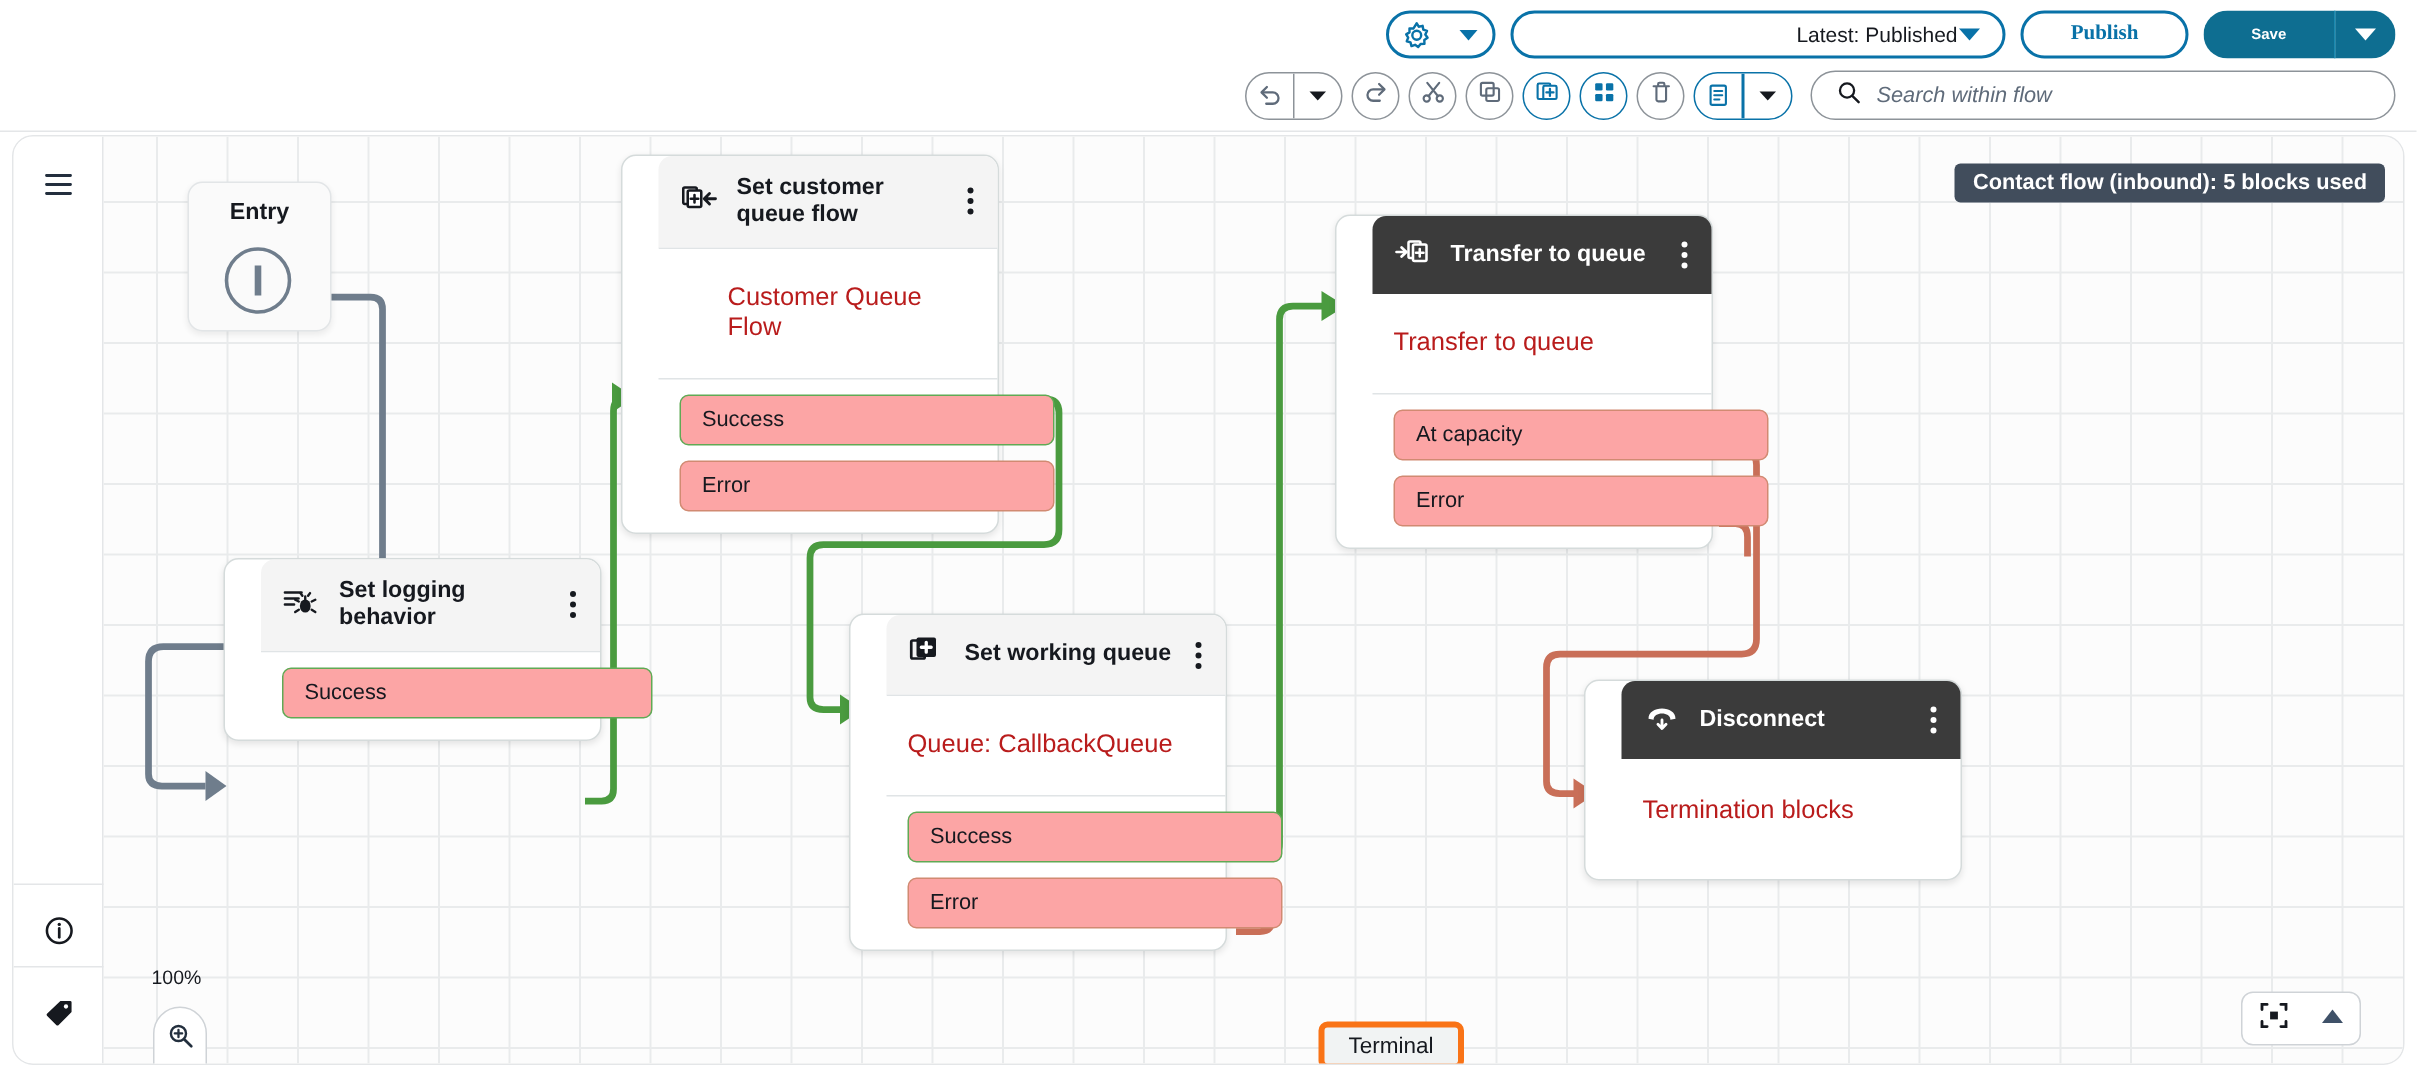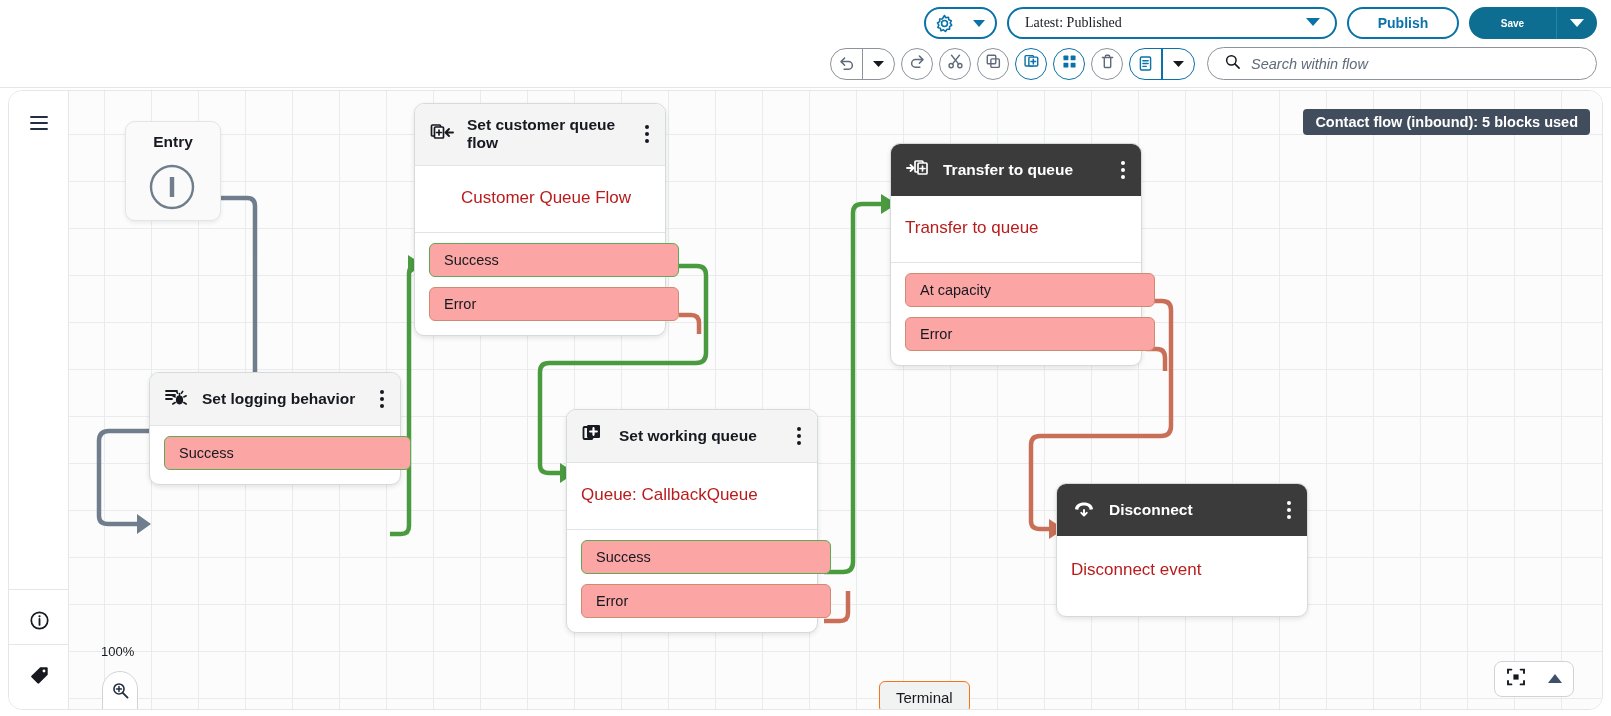--- a/index.html
+++ b/index.html
@@ -32,31 +32,31 @@
   .flow-title {
     font-size: 25px; font-weight: 700; letter-spacing: -0.2px;
     color: #16191f; white-space: nowrap;
   }
 
   
   .tr-row1 { position: absolute; right: 14px; top: 7px; display: flex; align-items: center; gap: 10px; }
   .btn-pill {
     height: 32px; border: 2px solid #0972a8; border-radius: 17px;
     background: #fff; color: #0972a8; font-weight: 700; font-size: 14px;
-    display: flex; align-items: center; justify-content: center; cursor: pointer;
+    display: flex; align-items: center; justify-content: center; cursor: pointer; font-family: Liberation Serif, serif;
   }
   .gearsplit {
     display: flex; align-items: center; height: 32px; border: 2px solid #0972a8;
     border-radius: 17px; background: #fff; cursor: pointer; overflow: hidden;
   }
   .gearsplit .seg { display:flex; align-items:center; justify-content:center; height:100%; padding: 0 9px; }
   .version-select {
     width: 330px; height: 32px; border: 2px solid #0972a8; border-radius: 17px;
-    background: #fff; display: flex; align-items: center; justify-content: space-between;
-    padding: 0 14px 0 16px; font-size: 14px; color: #16191f; cursor: pointer; font-family: Liberation Serif, serif;
+    background: #fff; display: flex; align-items: center; justify-content: flex-end;
+    padding: 0 14px 0 16px; font-size: 14px; color: #16191f; cursor: pointer;
   }
   .publish-btn { width: 112px; }
   .save-split { display: flex; height: 32px; border-radius: 17px; overflow: hidden; cursor: pointer; }
   .save-main {
     background: #0e6e91; color: #fff; font-weight: 700; font-size: 10px;
     width: 88px; display: flex; align-items: center; justify-content: center;
     border-right: 1px solid #1b8ab0;
   }
   .save-caret { background: #0e6e91; width: 40px; display: flex; align-items: center; justify-content: center; }
 
@@ -122,29 +122,30 @@
   .zoom-stack .zb { height: 36px; display: flex; align-items: center; justify-content: center; cursor: pointer; }
 
   
   .fit-ctrl {
     position: absolute; right: 28px; bottom: 12px; height: 36px; width: 80px;
     border: 1px solid #cfd3d7; border-radius: 8px; background: #fff;
     display: flex; align-items: center; justify-content: space-around; cursor: pointer;
   }
   .terminal-chip {
     position: absolute; left: 870px; bottom: -4px; height: 32px;
-    background: #f1f3f3; border: 1px solid #f97316; border-radius: 6px;
+    background: #f1f3f3; border: 4px solid #f97316; border-radius: 6px;
     display: flex; align-items: center; padding: 0 16px; font-size: 15px; color: #16191f;
   }
 
   
   .node { position: absolute; }
   .card {
     background: #fff; border: 1px solid #d5dbdb; border-radius: 10px;
     box-shadow: 0 2px 5px rgba(0,0,0,0.10);
+    padding-left: 24px;
   }
   .card-head {
     display: flex; align-items: center; gap: 12px;
     padding: 12px 12px 12px 14px; min-height: 52px;
     border-top-left-radius: 9px; border-top-right-radius: 9px;
     background: #f4f4f4; border-bottom: 1px solid #e0e4e6;
   }
   .card-head.dark { background: #3b3b3b; border-bottom: none; }
   .card-head .ttl { font-size: 15.5px; font-weight: 700; color: #16191f; line-height: 1.18; flex: 1; }
   .card-head.dark .ttl { color: #ffffff; }
@@ -475,37 +476,37 @@
           </span>
       </div>
       <div class="card-body" style="padding:22px 14px 24px 14px">Transfer to queue</div>
       <div class="branches">
         <div class="branch err" style="width:250px">At capacity</div>
         <div class="branch err" style="width:250px">Error</div>
       </div>
     </div>
   </div>
 
-  <div class="node" style="left:1047px; top:392px; width:252px;">
+  <div class="node" style="left:1047px; top:362px; width:252px;">
     <div class="card">
       <div class="card-head dark">
         <span>
           <svg width="26" height="22" viewBox="0 0 26 22">
             <path d="M4 12.2 C4 7.8 8.2 5.4 13 5.4 C17.8 5.4 22 7.8 22 12.2 L18.6 12.8 C18.6 10 16 8.6 13 8.6 C10 8.6 7.4 10 7.4 12.8 Z" fill="#ffffff"></path>
             <path d="M13 13 V18.4 M10.3 15.8 L13 18.6 L15.7 15.8" fill="none" stroke="#ffffff" stroke-width="1.9" stroke-linecap="round" stroke-linejoin="round"></path>
           </svg>
         </span>
         <span class="ttl">Disconnect</span>
         <span class="kebab">
             <i></i>
             <i></i>
             <i></i>
           </span>
       </div>
-      <div class="card-body" style="padding:24px 14px 36px 14px; border-bottom:none">Disconnect event</div>
+      <div class="card-body" style="padding:24px 14px 36px 14px; border-bottom:none">Termination blocks</div>
     </div>
   </div>
 
   <div class="zoom-label">100%</div>
   <div class="zoom-stack">
     <div class="zb">
       <svg width="19" height="19" viewBox="0 0 20 20">
         <circle cx="8.4" cy="8.4" r="5.3" fill="none" stroke="#232f3e" stroke-width="1.7"></circle>
         <path d="M8.4 5.8 V11 M5.8 8.4 H11" stroke="#232f3e" stroke-width="1.6" stroke-linecap="round"></path>
         <path d="M12.4 12.4 L17.4 17.4" stroke="#232f3e" stroke-width="1.9" stroke-linecap="round"></path>

